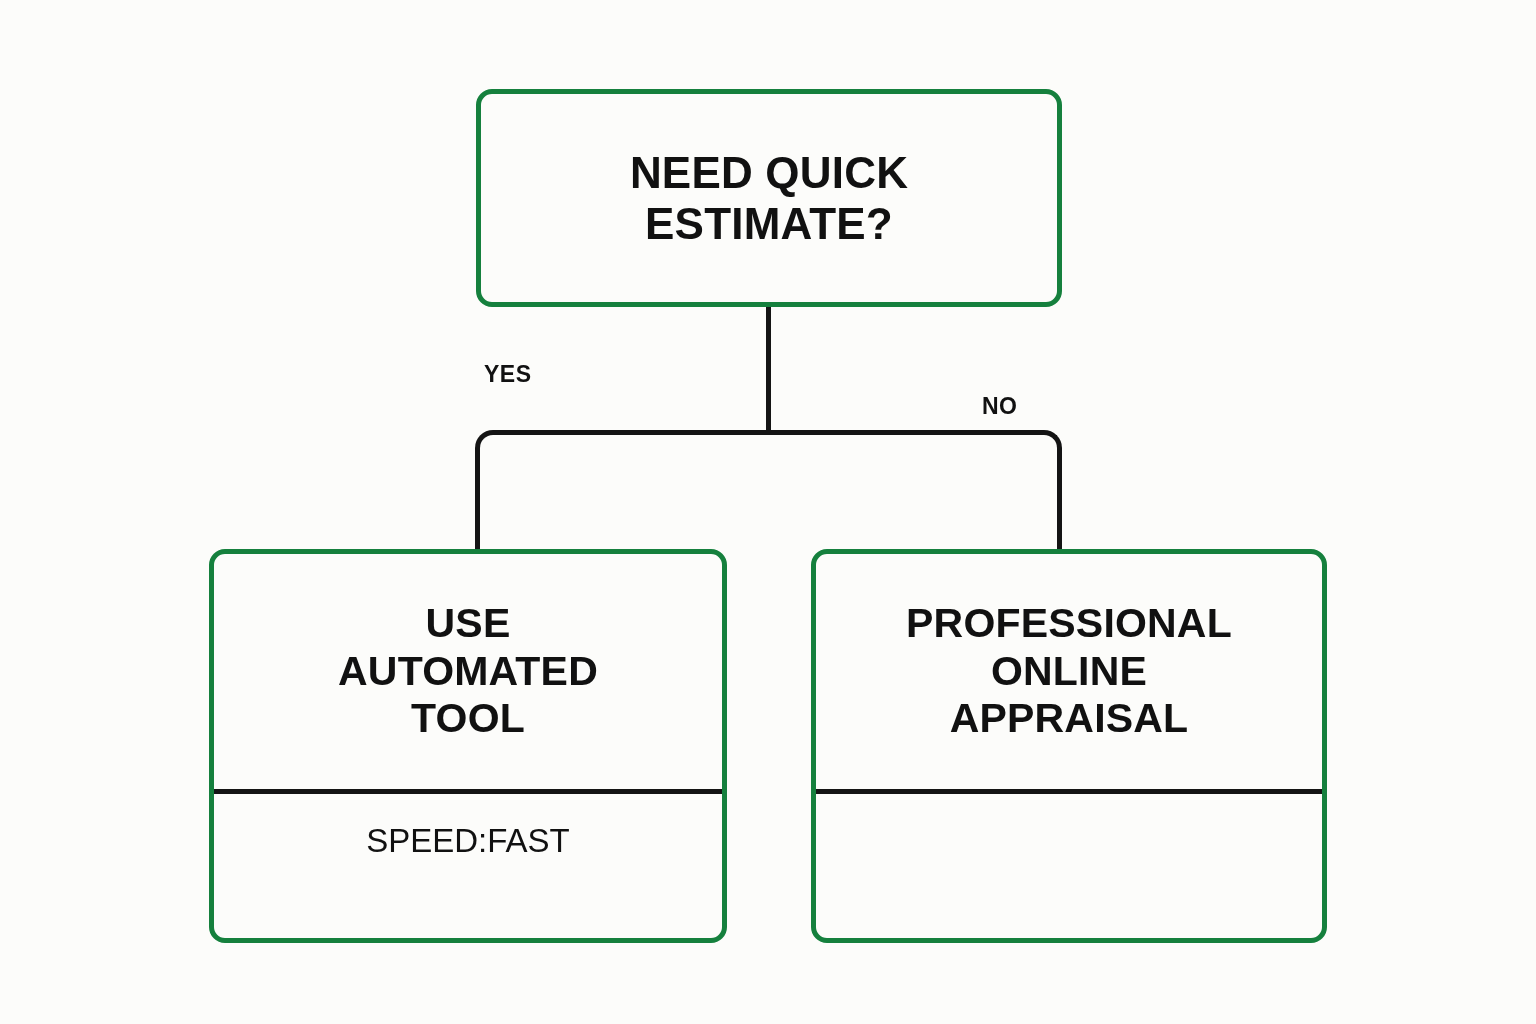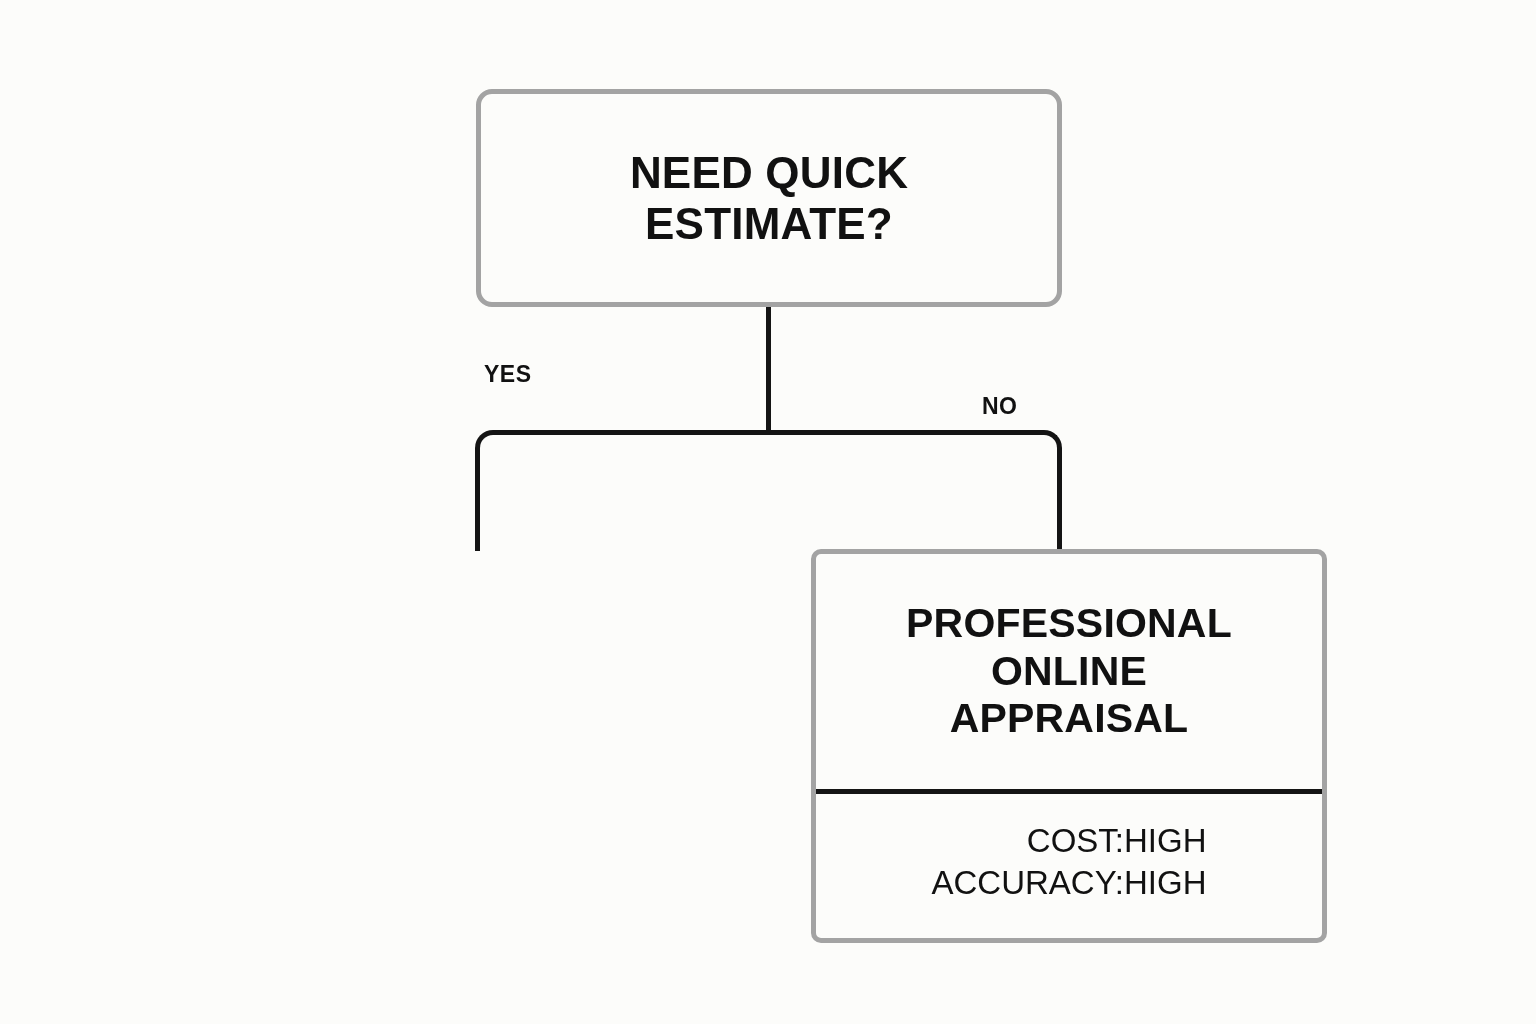--- a/index.html
+++ b/index.html
@@ -12,21 +12,21 @@
     width: 1536px;
     height: 1024px;
     background: #fcfcfa;
     overflow: hidden;
     font-family: "Liberation Sans", sans-serif;
     color: #111111;
   }
   .node {
     position: absolute;
     box-sizing: border-box;
-    border: 5px solid #a3a3a3;
+    border: 5px solid #15803d;
     border-radius: 16px;
     background: #fcfcfa;
     display: flex;
     flex-direction: column;
     z-index: 3;
   }
   #decision-node {
     left: 476px;
     top: 89px;
     width: 586px;
@@ -48,21 +48,20 @@
     top: 549px;
     height: 394px;
   }
   #outcome-left {
     left: 209px;
     width: 518px;
   }
   #outcome-right {
     left: 811px;
     width: 516px;
-    border-radius: 10px;
   }
   .node-head {
     height: 235px;
     display: flex;
     align-items: center;
     justify-content: center;
     padding: 0 10px;
     box-sizing: border-box;
   }
   .outcome-title {
@@ -151,37 +150,41 @@
   </div>
 
   <div class="edge" id="stem-vertical"></div>
 
   <div id="branch-bracket"></div>
 
   <div class="branch-label" id="branch-label-yes">YES</div>
 
   <div class="branch-label" id="branch-label-no">NO</div>
 
+  <div class="node outcome-node" id="outcome-left">
+    <div class="node-head">
+      <div class="node-title outcome-title">USE
+AUTOMATED
+TOOL</div>
+    </div>
+    <div class="node-divider"></div>
+    <div class="node-body">
+      <table class="attr-table">
+        <tbody>
+          <tr>
+            <td class="attr-key">SPEED:</td>
+            <td class="attr-val">FAST</td>
+          </tr>
+        </tbody>
+      </table>
+    </div>
+  </div>
 
   <div class="node outcome-node" id="outcome-right">
     <div class="node-head">
       <div class="node-title outcome-title">PROFESSIONAL
 ONLINE
 APPRAISAL</div>
     </div>
     <div class="node-divider"></div>
-    <div class="node-body">
-      <table class="attr-table">
-        <tbody>
-          <tr>
-            <td class="attr-key">COST:</td>
-            <td class="attr-val">HIGH</td>
-          </tr>
-          <tr>
-            <td class="attr-key">ACCURACY:</td>
-            <td class="attr-val">HIGH</td>
-          </tr>
-        </tbody>
-      </table>
-    </div>
   </div>
 
 </div>
 
 </body></html>

